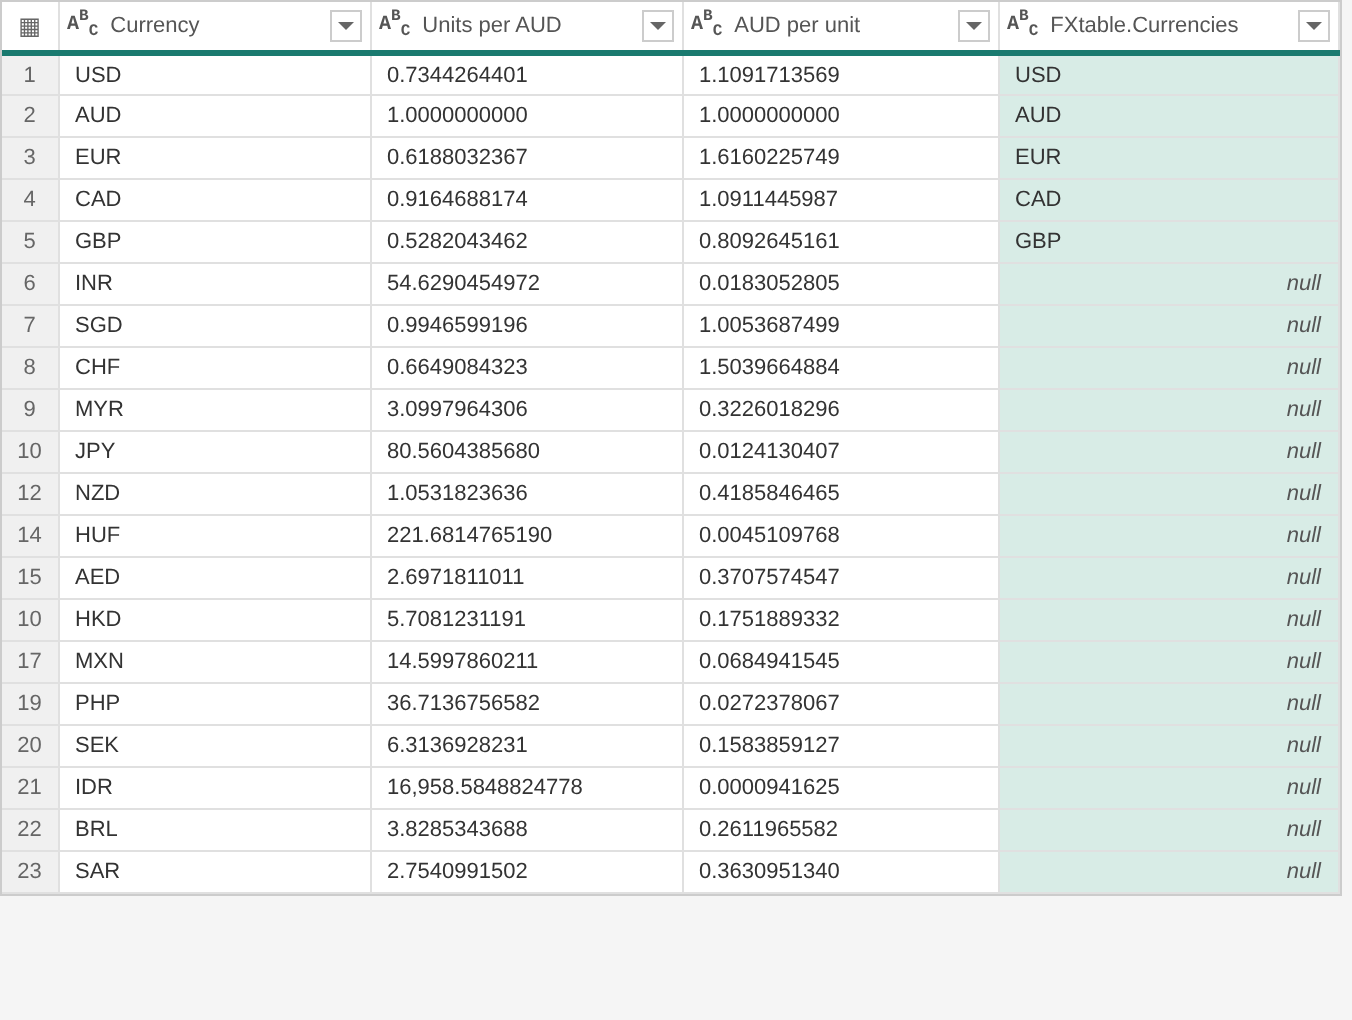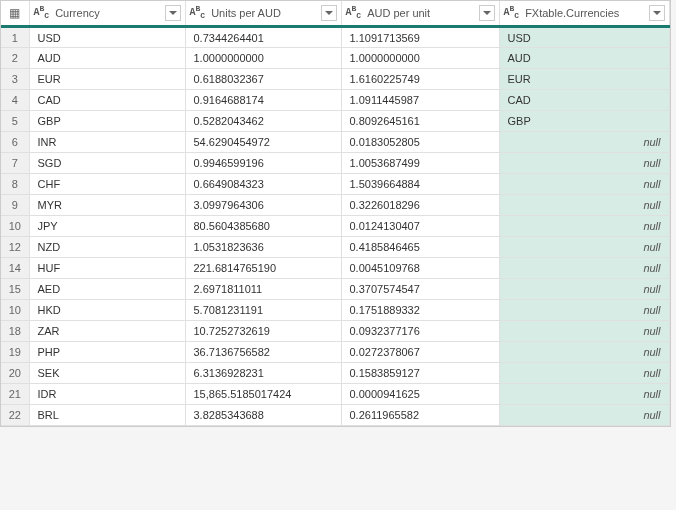--- a/index.html
+++ b/index.html
@@ -236,52 +236,59 @@
           <td class="data fx nullcell">null</td>
         </tr>
         <tr>
           <td class="rownum">10</td>
           <td class="data">HKD</td>
           <td class="data">5.7081231191</td>
           <td class="data">0.1751889332</td>
           <td class="data fx nullcell">null</td>
         </tr>
         <tr>
-          <td class="rownum">18</td>
-          <td class="data">ZAR</td>
-          <td class="data">10.7252732619</td>
-          <td class="data">0.0932377176</td>
+          <td class="rownum">17</td>
+          <td class="data">MXN</td>
+          <td class="data">14.5997860211</td>
+          <td class="data">0.0684941545</td>
           <td class="data fx nullcell">null</td>
         </tr>
         <tr>
           <td class="rownum">19</td>
           <td class="data">PHP</td>
           <td class="data">36.7136756582</td>
           <td class="data">0.0272378067</td>
           <td class="data fx nullcell">null</td>
         </tr>
         <tr>
           <td class="rownum">20</td>
           <td class="data">SEK</td>
           <td class="data">6.3136928231</td>
           <td class="data">0.1583859127</td>
           <td class="data fx nullcell">null</td>
         </tr>
         <tr>
           <td class="rownum">21</td>
           <td class="data">IDR</td>
-          <td class="data">15,865.5185017424</td>
+          <td class="data">16,958.5848824778</td>
           <td class="data">0.0000941625</td>
           <td class="data fx nullcell">null</td>
         </tr>
         <tr>
           <td class="rownum">22</td>
           <td class="data">BRL</td>
           <td class="data">3.8285343688</td>
           <td class="data">0.2611965582</td>
           <td class="data fx nullcell">null</td>
         </tr>
+        <tr>
+          <td class="rownum">23</td>
+          <td class="data">SAR</td>
+          <td class="data">2.7540991502</td>
+          <td class="data">0.3630951340</td>
+          <td class="data fx nullcell">null</td>
+        </tr>
       </tbody>
 </table>
 </div>
 
 
 
 
 </body></html>

